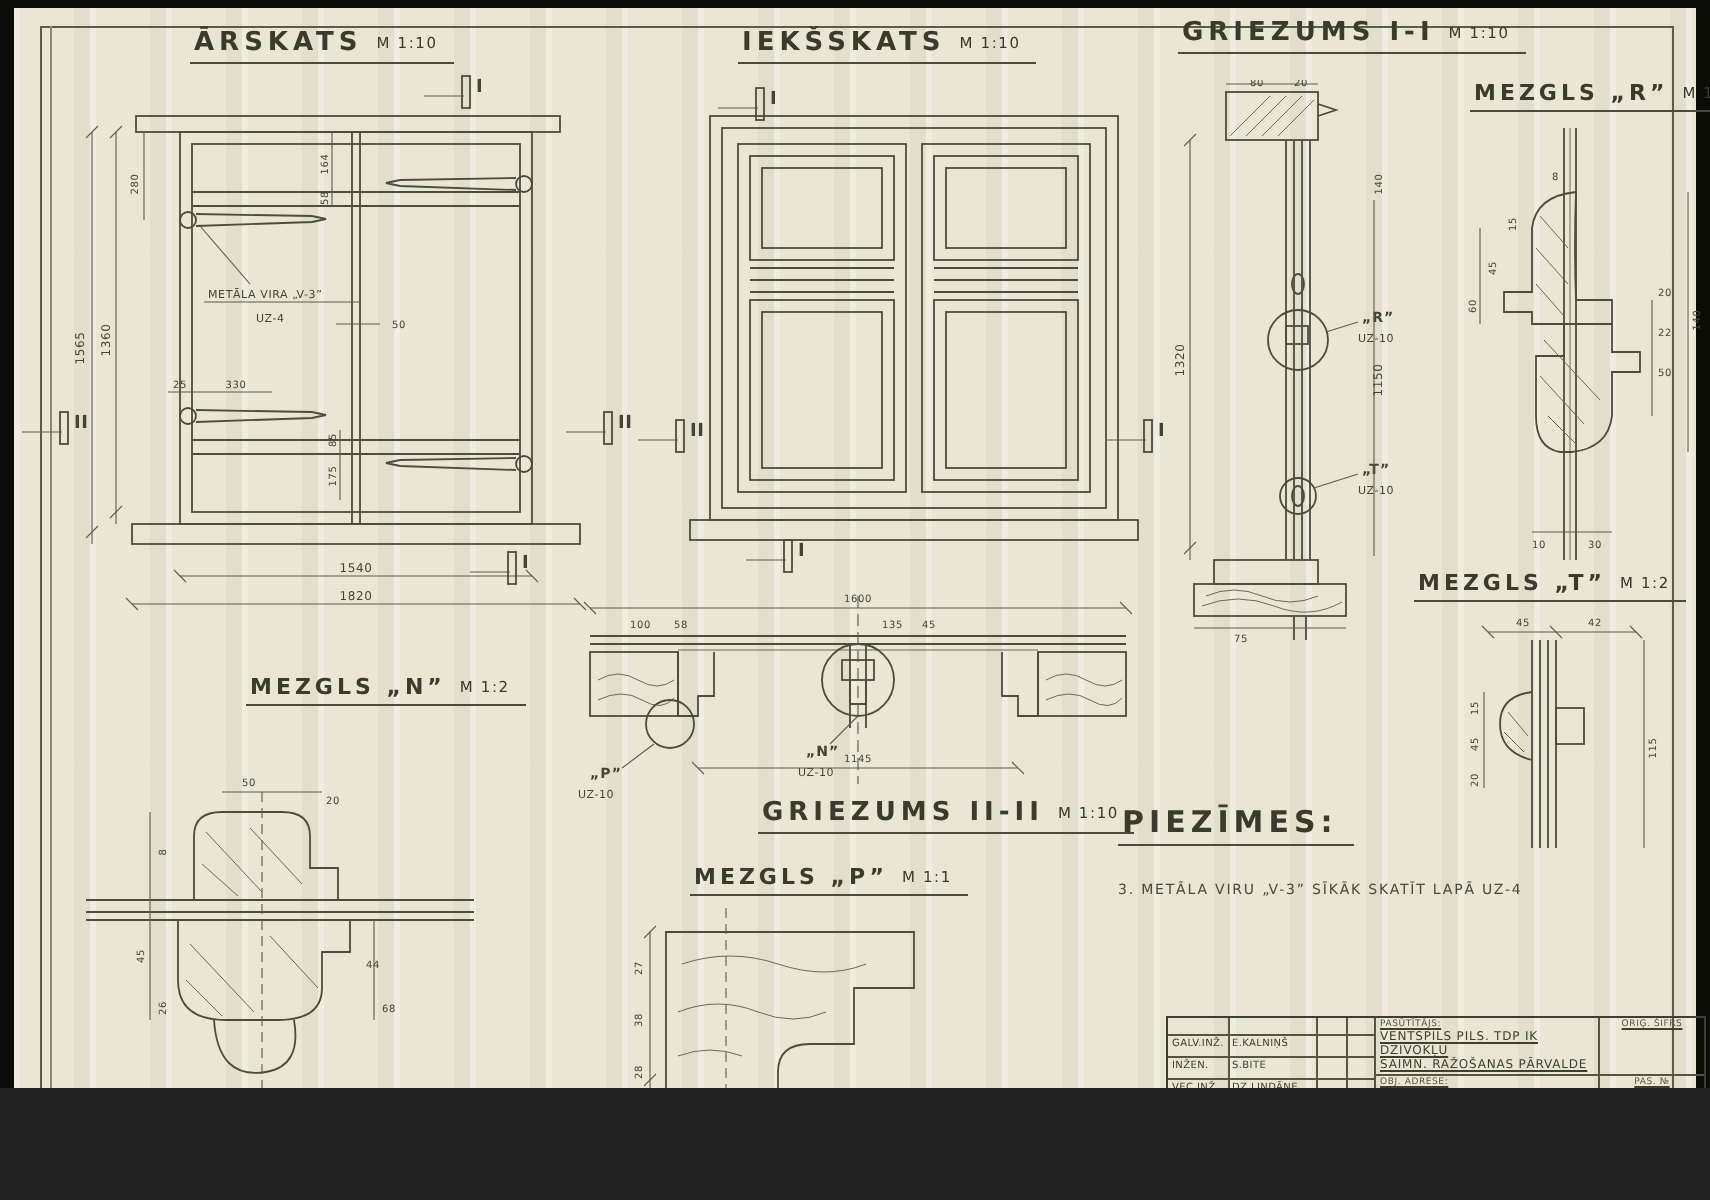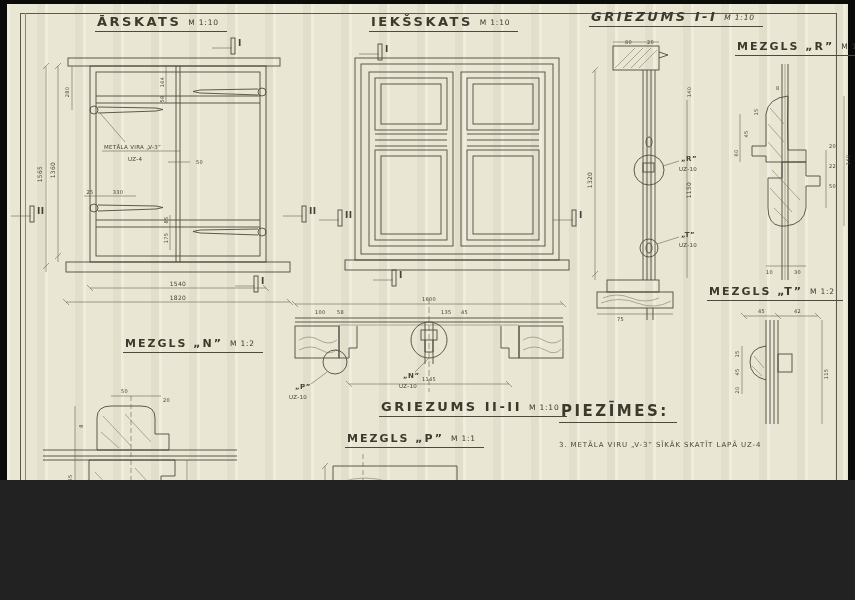--- a/index.html
+++ b/index.html
@@ -1,16 +1,16 @@
 <!DOCTYPE html>
 <html><head>
 <meta charset="utf-8">
 <style>
   html,body{margin:0;padding:0;background:#222;}
-  #stage{position:relative;width:855px;height:480px;background:#0b0b09;overflow:hidden;
+  #stage{position:relative;width:855px;height:544px;background:#0b0b09;overflow:hidden;
          font-family:"DejaVu Sans",sans-serif;}
   .paper{position:absolute;left:7px;top:4px;width:841px;height:584px;background-color:#e9e6d3;
          background-image:repeating-linear-gradient(90deg,rgba(255,255,255,.28) 0 3px,rgba(0,0,0,0) 3px 30px,rgba(110,104,74,.06) 30px 38px);}
   .frame{position:absolute;left:13px;top:9px;right:11px;bottom:9px;border:1px solid #5c5a49;}
   .frame-inner-line{position:absolute;left:18px;top:9px;bottom:9px;width:0;border-left:1px solid #8d8a74;}
   .abs{position:absolute;}
   .title{position:absolute;color:#3b3a2c;font-weight:bold;letter-spacing:2.5px;font-size:13px;
          border-bottom:1.2px solid #4c4b3b;padding:0 8px 2px 2px;white-space:nowrap;}
   .title .sc{font-size:7.5px;letter-spacing:.8px;font-weight:normal;margin-left:7px;vertical-align:1px;}
   .title-sm{font-size:11px;letter-spacing:2px;}
@@ -44,21 +44,21 @@
  <div class="paper">
   <div class="frame"></div>
   <div class="frame-inner-line"></div>
 
   <div class="title" style="left:88px;top:10px;">
     <span>ĀRSKATS</span><span class="sc">M 1:10</span>
   </div>
   <div class="title" style="left:362px;top:10px;">
     <span>IEKŠSKATS</span><span class="sc">M 1:10</span>
   </div>
-  <div class="title" style="left:582px;top:5px;font-style:italic;">
+  <div class="title" style="left:582px;top:5px;">
     <span>GRIEZUMS</span>
     <span>I-I</span><span class="sc">M 1:10</span>
   </div>
   <div class="title title-sm" style="left:728px;top:36px;">
     <span>MEZGLS</span>
     <span>„R”</span><span class="sc">M 1:2</span>
   </div>
   <div class="title title-sm" style="left:700px;top:281px;">
     <span>MEZGLS</span>
     <span>„T”</span><span class="sc">M 1:2</span>

